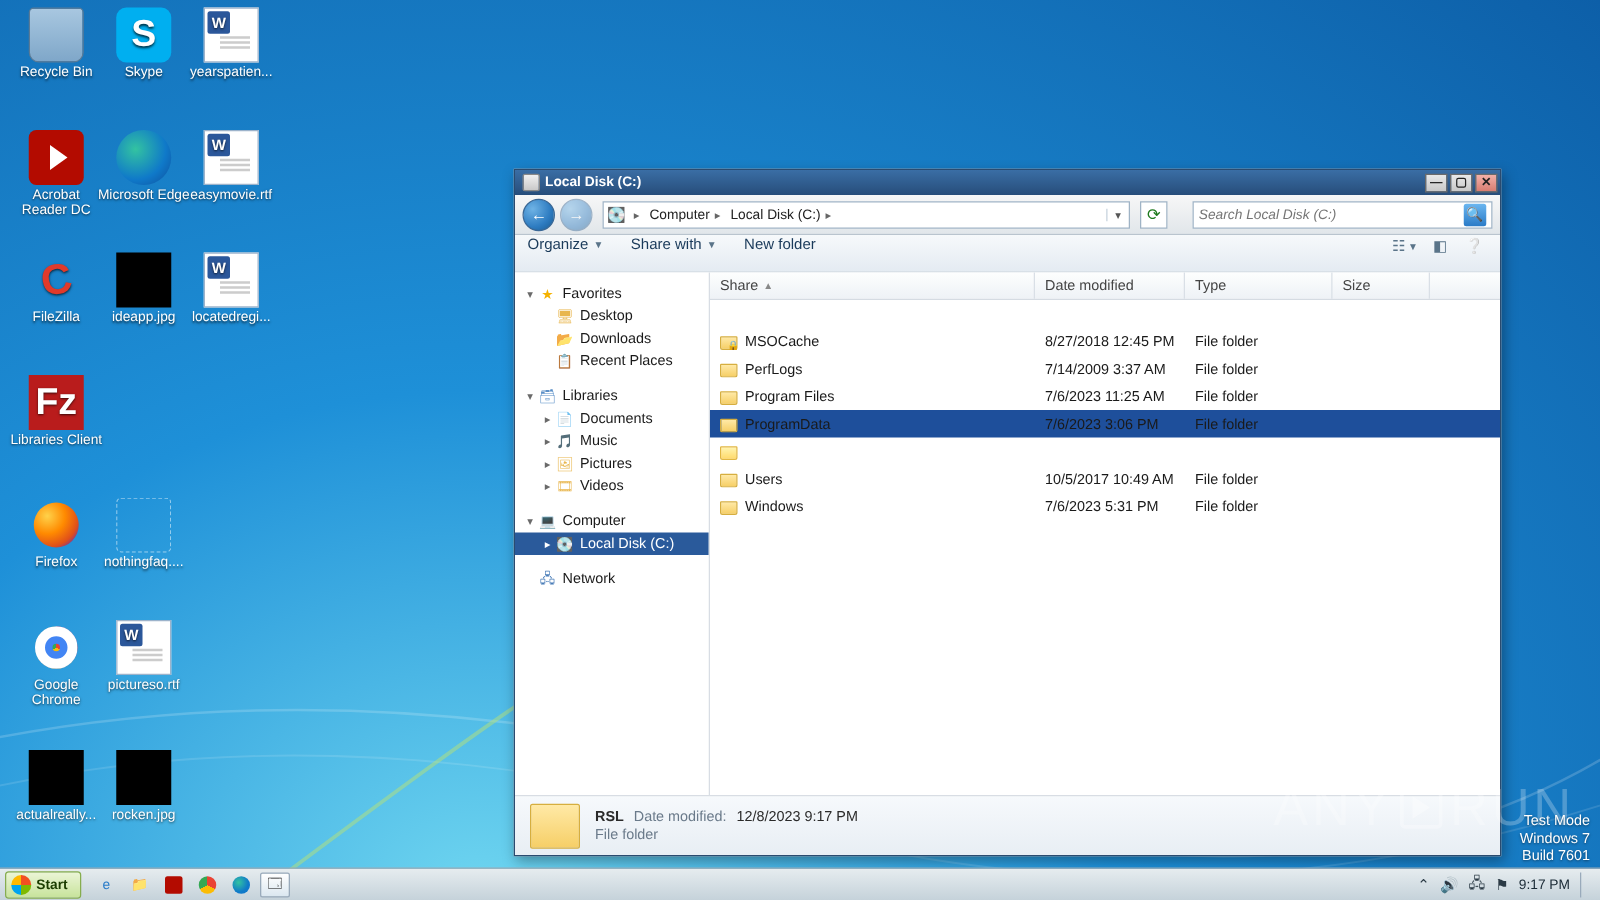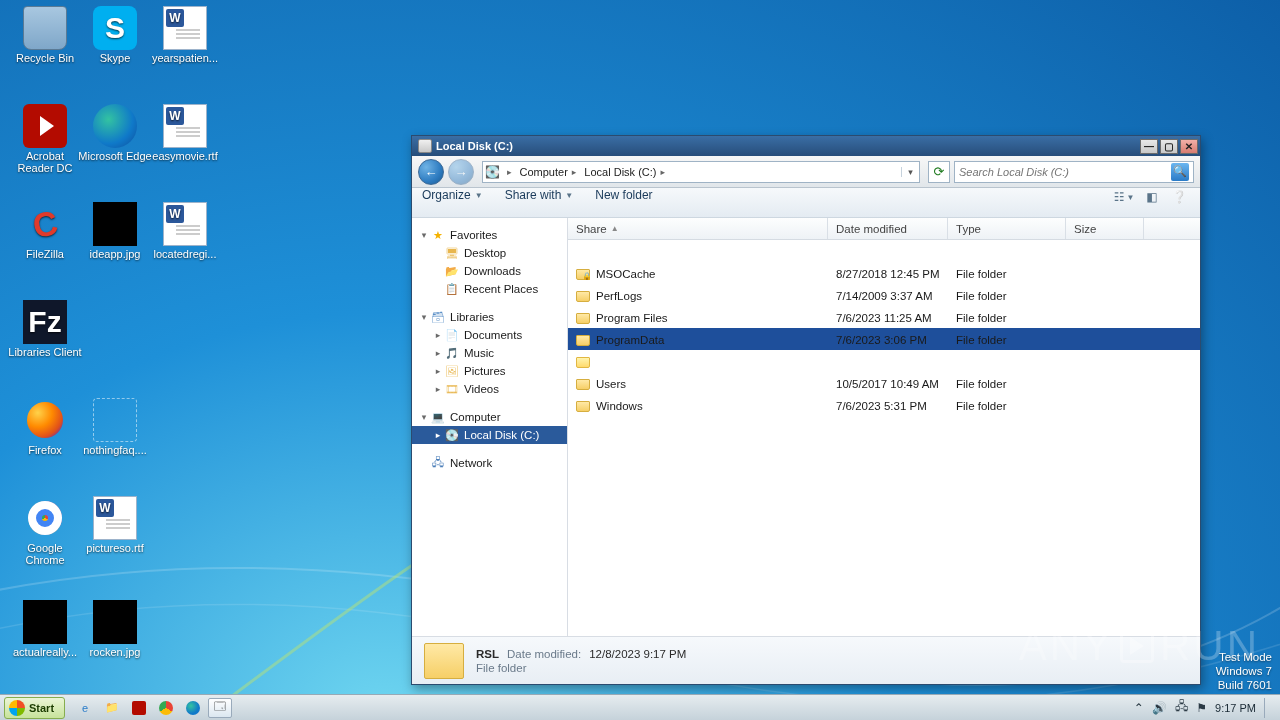--- a/index.html
+++ b/index.html
@@ -20,21 +20,21 @@
 .ic-skype { background: #00aff0; border-radius: 8px; color: #fff; font-weight: bold; font-size: 26px; }
 .ic-word { background: #fff; border: 1px solid #9db3cb; position: relative; }
 .ic-word:before { content: "W"; position: absolute; top: 2px; left: 2px; width: 18px; height: 18px; background: #2B579A; color: #fff; font-size: 12px; font-weight: bold; display: flex; align-items: center; justify-content: center; border-radius: 2px; }
 .ic-word:after { content: ""; position: absolute; right: 6px; top: 22px; width: 24px; height: 2px; background: #ccc; box-shadow: 0 4px 0 #ccc, 0 8px 0 #ccc; }
 .ic-pdf { background: #B30B00; border-radius: 6px; display: flex; align-items: center; justify-content: center; }
 .ic-pdf:before { content: ""; border-left: 14px solid #fff; border-top: 10px solid transparent; border-bottom: 10px solid transparent; margin-left: 4px; }
 .ic-edge { background: radial-gradient(circle at 35% 35%, #33c3a1, #0f79c9 60%, #0f4e9b); border-radius: 50%; }
 .ic-cc { display:flex;align-items:center;justify-content:center; }
 .ic-cc:before { content:"C"; color:#e03a2b; font-size:34px; font-weight:bold; transform: rotate(-10deg); }
 .ic-black { background: #000; }
-.ic-fz { background: #0f172a; color:#fff; font-weight:bold; font-size:20px; display:flex;align-items:center;justify-content:center; }
+.ic-fz { background: #b91c1c; color:#fff; font-weight:bold; font-size:20px; display:flex;align-items:center;justify-content:center; }
 .ic-ff { display:flex;align-items:center;justify-content:center; }
 .ic-ff:before { content:""; width:36px; height:36px; border-radius:50%; background: radial-gradient(circle at 30% 30%, #ffd24a, #ff8a00 40%, #e04f1a 70%, #4a2bd6 90%); }
 .ic-gc { display:flex;align-items:center;justify-content:center; }
 .ic-gc:before { content:""; width:34px; height:34px; border-radius:50%; background: conic-gradient(#ea4335 0 120deg, #fbbc05 120deg 240deg, #34a853 240deg 360deg); box-shadow: inset 0 0 0 8px #fff, inset 0 0 0 14px #4285f4; }
 .ic-blank { border:1px dashed rgba(255,255,255,.5); border-radius:4px; }
 
 
 .win { position: absolute; left: 411px; top: 135px; width: 790px; height: 550px; background: #fff; border: 1px solid #2b4b6f; box-shadow: 2px 4px 10px rgba(0,0,0,.35); display: flex; flex-direction: column; }
 .titlebar { height: 20px; background: linear-gradient(#3a6ea5, #274d7a); display: flex; align-items: center; padding: 0 2px 0 6px; color: #fff; font-size: 11px; font-weight: bold; }
 .titlebar .ticon { width: 14px; height: 14px; margin-right: 4px; background: linear-gradient(#f0f0f0,#c9c9c9); border:1px solid #888; border-radius:2px; }
@@ -46,21 +46,21 @@
 .navbtn { width: 26px; height: 26px; border-radius: 50%; background: radial-gradient(circle at 30% 30%, #6fb3e5, #2e7cc1 60%, #195a91); border:1px solid #3a6896; display:flex; align-items:center; justify-content:center; color:#fff; font-size:13px; cursor:default; }
 .navbtn.fwd { opacity:.45; }
 .crumb-wrap { flex:1; display:flex; align-items:center; height:22px; border:1px solid #9fb3c5; background:#fff; margin:0 4px; }
 .crumb { display:flex; align-items:center; height:100%; }
 .crumb-ic { width:20px; display:flex; align-items:center; justify-content:center; font-size:12px; }
 .crumb span.cseg { padding: 0 4px; font-size: 11px; color:#222; display:flex; align-items:center; height:100%; cursor:default; }
 .crumb span.cseg:after { content:"▸"; margin-left:4px; color:#666; font-size:9px; }
 .crumb-fill { flex:1; }
 .crumb-drop { width:18px; border-left:1px solid #c6d2dd; display:flex;align-items:center;justify-content:center; font-size:9px; color:#555; cursor:default; }
 .refresh { width:22px; height:22px; border:1px solid #9fb3c5; background:#fff; display:flex;align-items:center;justify-content:center; color:#1e7a1e; font-size:13px; cursor:default; }
-.search { width:240px; height:22px; border:1px solid #9fb3c5; background:#fff; display:flex; align-items:center; padding:0 4px; }
+.search { width:240px; height:22px; border:1px solid #9fb3c5; background:#fff; display:flex; align-items:center; padding:0 4px;margin-left:16px; }
 .search input { flex:1; border:none; outline:none; font-size:11px; font-style:italic; color:#888; background:transparent; }
 .search .sicon { width:18px; height:18px; background: linear-gradient(#6bb6f0,#2a7bc7); border-radius:2px; display:flex;align-items:center;justify-content:center; color:#fff; font-size:11px; cursor:default; }
 
 .toolbar { height:30px; background: linear-gradient(#f6f9fb,#e4ebf2); border-bottom:1px solid #cdd7e0; display:flex; align-items:flex-start; padding:0 10px; font-size:12px; color:#1a3a5a; gap:22px; }
 .toolbar .titem { display:flex; align-items:center; gap:4px; cursor:default; }
 .toolbar .titem .dd { font-size:8px; color:#5a7489; }
 .toolbar .tright { margin-left:auto; display:flex; align-items:center; gap:8px; }
 .tico { width:20px; height:18px; display:flex;align-items:center;justify-content:center; color:#5a7489; cursor:default; }
 
 .body { flex:1; display:flex; min-height:0; }

